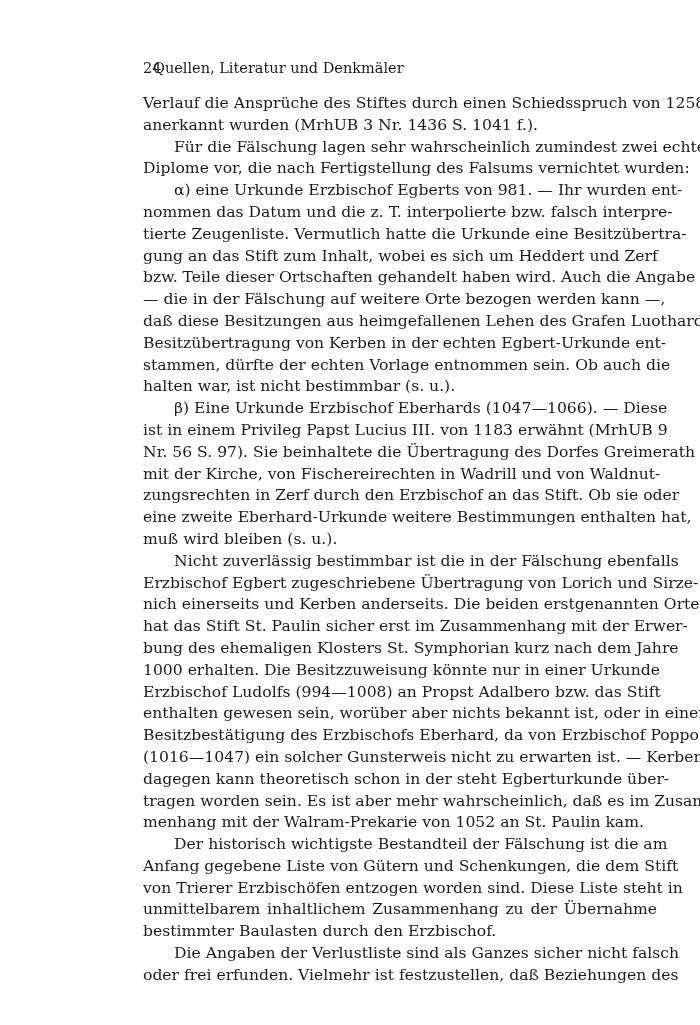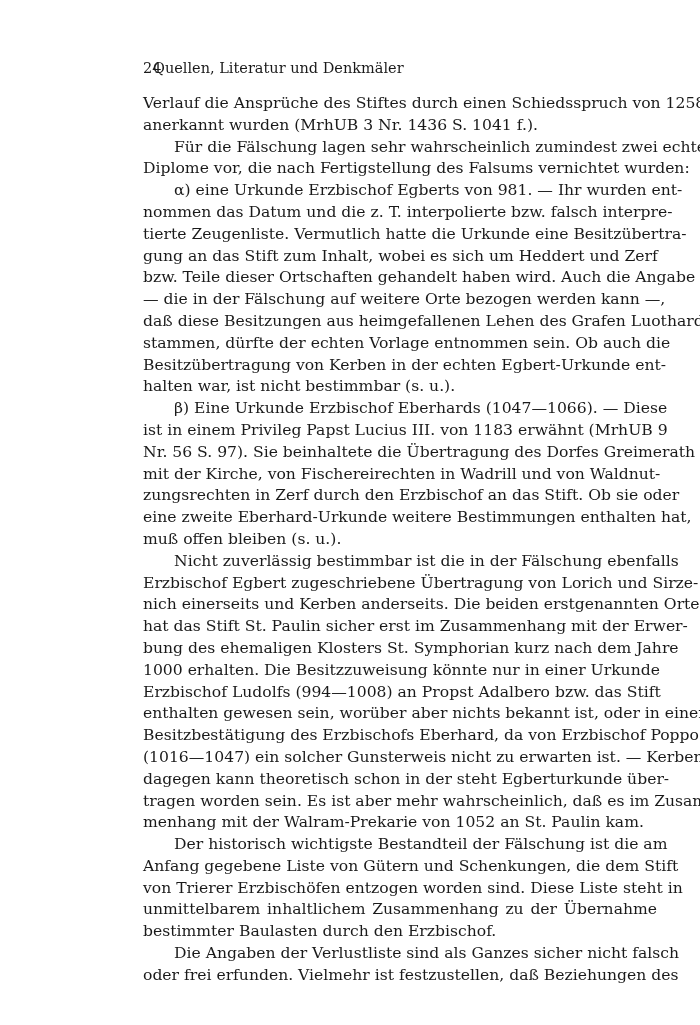--- a/index.html
+++ b/index.html
@@ -91,33 +91,33 @@
     </div>
 
     <div>
       <span class="line indent">α) eine Urkunde Erzbischof Egberts von 981. — Ihr wurden ent-</span>
       <span class="line">nommen das Datum und die z. T. interpolierte bzw. falsch interpre-</span>
       <span class="line">tierte Zeugenliste. Vermutlich hatte die Urkunde eine Besitzübertra-</span>
       <span class="line">gung an das Stift zum Inhalt, wobei es sich um Heddert und Zerf</span>
       <span class="line">bzw. Teile dieser Ortschaften gehandelt haben wird. Auch die Angabe</span>
       <span class="line">— die in der Fälschung auf weitere Orte bezogen werden kann —,</span>
       <span class="line">daß diese Besitzungen aus heimgefallenen Lehen des Grafen Luothard</span>
+      <span class="line">Besitzübertragung von Kerben in der echten Egbert-Urkunde ent-</span>
       <span class="line">stammen, dürfte der echten Vorlage entnommen sein. Ob auch die</span>
-      <span class="line">Besitzübertragung von Kerben in der echten Egbert-Urkunde ent-</span>
       <span class="line last">halten war, ist nicht bestimmbar (s. u.).</span>
     </div>
 
     <div>
       <span class="line indent">β) Eine Urkunde Erzbischof Eberhards (1047—1066). — Diese</span>
       <span class="line">ist in einem Privileg Papst Lucius III. von 1183 erwähnt (MrhUB 9</span>
       <span class="line">Nr. 56 S. 97). Sie beinhaltete die Übertragung des Dorfes Greimerath</span>
       <span class="line">mit der Kirche, von Fischereirechten in Wadrill und von Waldnut-</span>
       <span class="line">zungsrechten in Zerf durch den Erzbischof an das Stift. Ob sie oder</span>
       <span class="line">eine zweite Eberhard-Urkunde weitere Bestimmungen enthalten hat,</span>
-      <span class="line last">muß offen bleiben (s. u.).</span>
+      <span class="line last">muß wird bleiben (s. u.).</span>
     </div>
 
     <div>
       <span class="line indent">Nicht zuverlässig bestimmbar ist die in der Fälschung ebenfalls</span>
       <span class="line">Erzbischof Egbert zugeschriebene Übertragung von Lorich und Sirze-</span>
       <span class="line">nich einerseits und Kerben anderseits. Die beiden erstgenannten Orte</span>
       <span class="line">hat das Stift St. Paulin sicher erst im Zusammenhang mit der Erwer-</span>
       <span class="line">bung des ehemaligen Klosters St. Symphorian kurz nach dem Jahre</span>
       <span class="line">1000 erhalten. Die Besitzzuweisung könnte nur in einer Urkunde</span>
       <span class="line">Erzbischof Ludolfs (994—1008) an Propst Adalbero bzw. das Stift</span>

